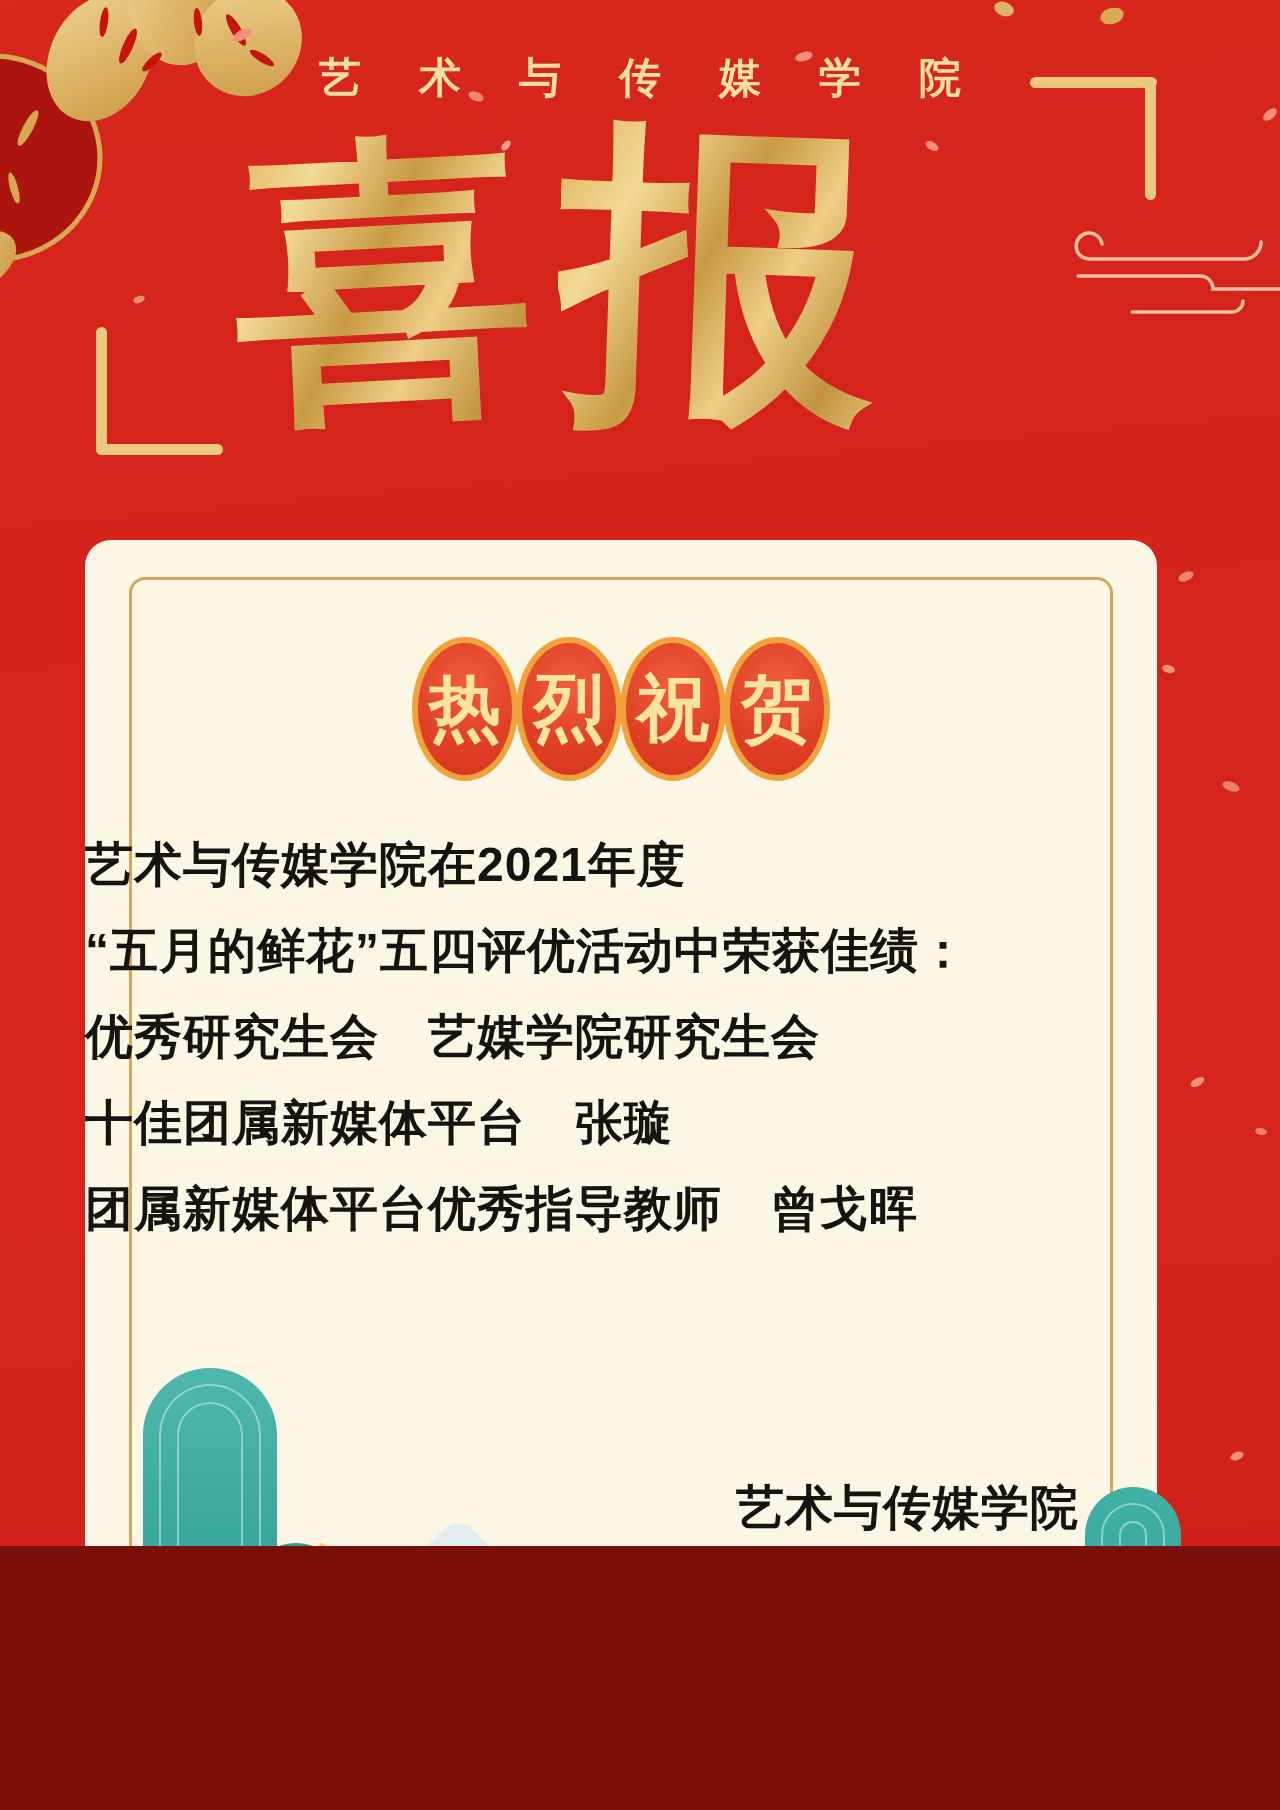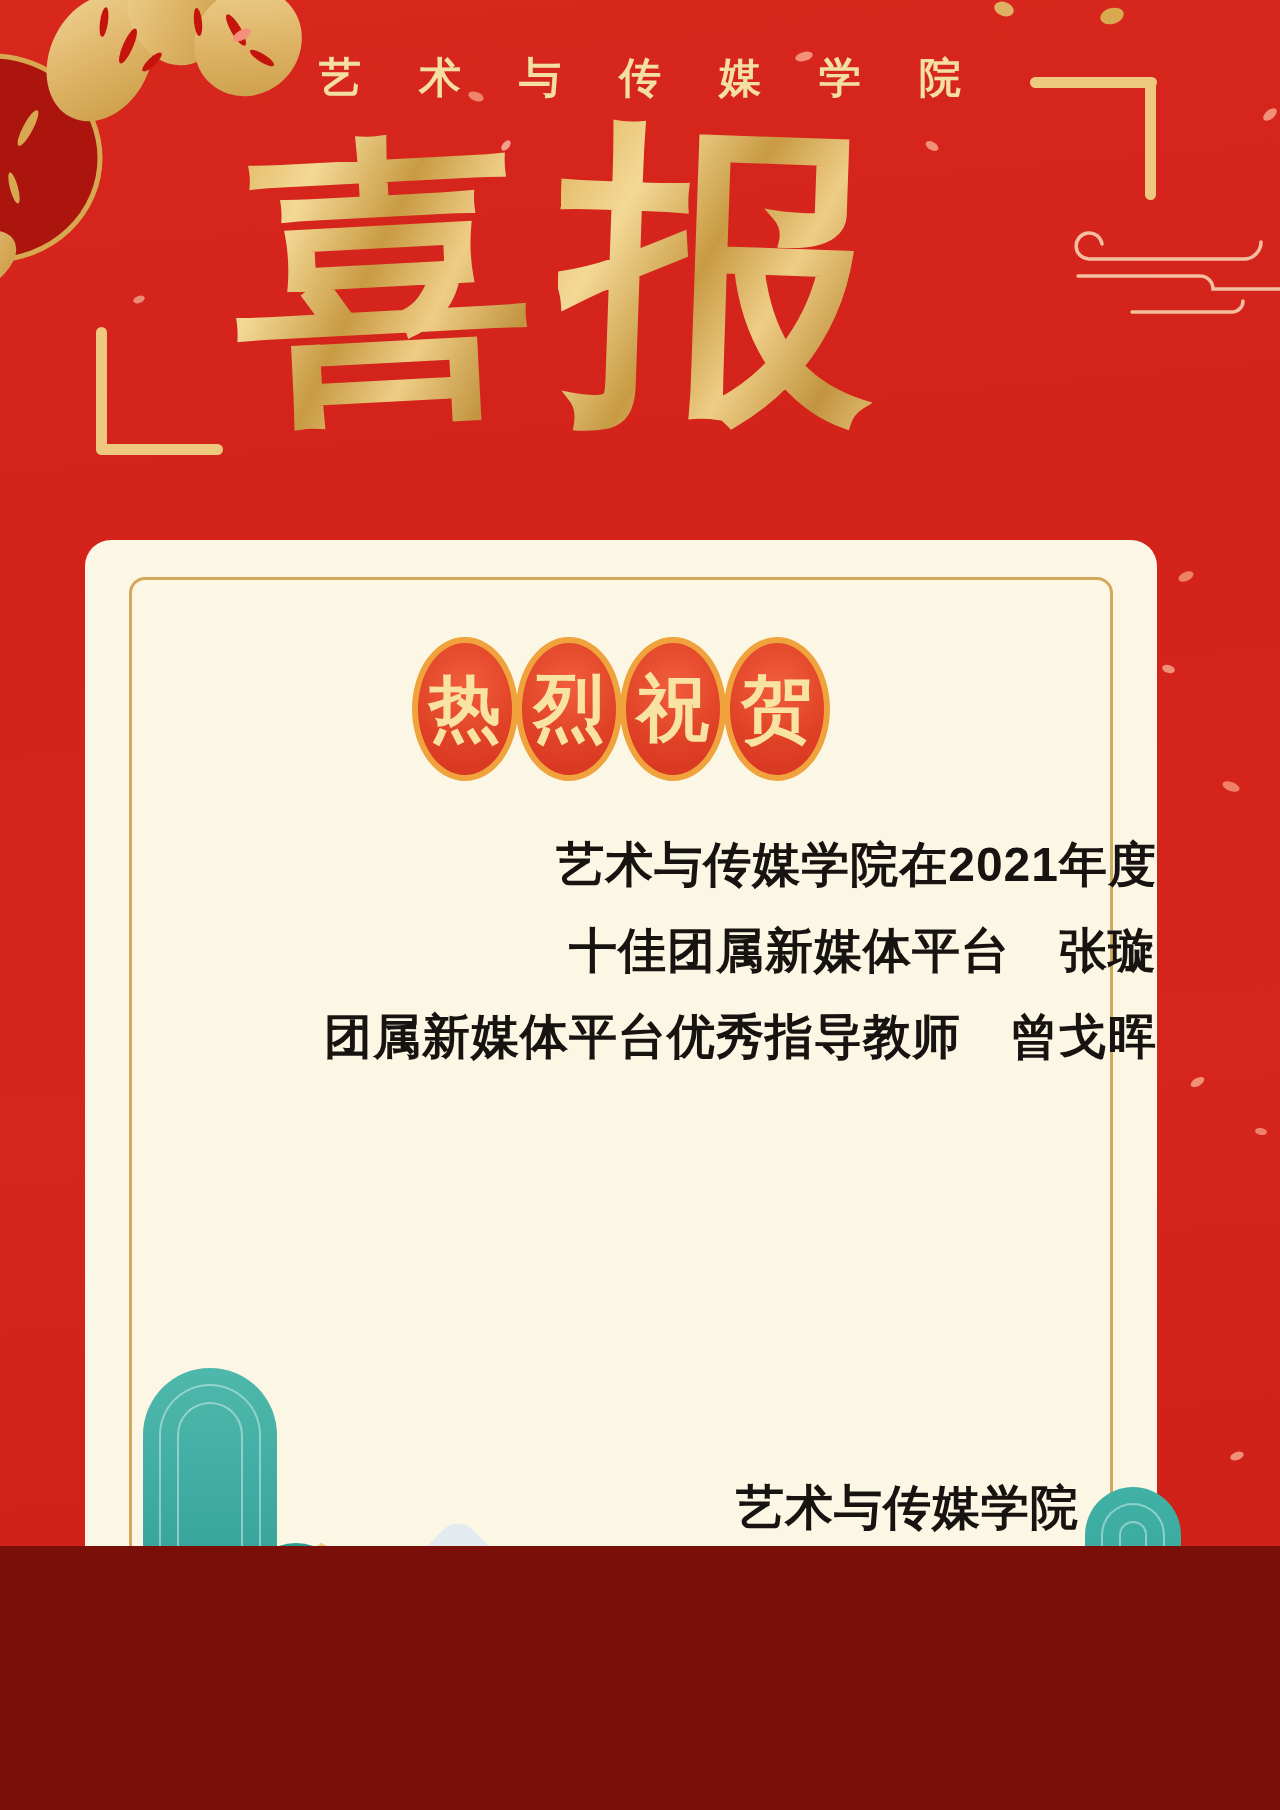--- a/index.html
+++ b/index.html
@@ -43,21 +43,21 @@
   }
   .badges{position:absolute;top:97px;left:50%;transform:translateX(-50%);display:flex;}
   .badge{
     width:94px;height:132px;border-radius:50%;border:6px solid #f0a23c;
     background:radial-gradient(circle at 50% 32%,#f15e3c 0%,#e04226 55%,#d63520 100%);
     display:flex;align-items:center;justify-content:center;
     font-size:72px;font-weight:700;color:#f8e3a3;
   }
   .badge + .badge{margin-left:-2px;}
   .announcement{
-    position:absolute;left:0;right:0;top:282px;text-align:right;
+    position:absolute;left:0;right:0;top:282px;text-align:left;
     font-size:48px;font-weight:700;color:#161310;letter-spacing:1px;
   }
   .ann-line{line-height:86px;white-space:nowrap;}
   .card-footer{
     position:absolute;right:78px;top:930px;text-align:right;
     font-size:48px;font-weight:700;color:#161310;letter-spacing:1px;
   }
   .footer-line{line-height:76px;white-space:nowrap;}
   
   .mtn{position:absolute;transform:rotate(45deg);border-radius:20px 6px 14px 6px;}
@@ -167,20 +167,22 @@
 
     <div class="badges">
       <div class="badge">热</div>
       <div class="badge">烈</div>
       <div class="badge">祝</div>
       <div class="badge">贺</div>
     </div>
 
     <div class="announcement">
       <div class="ann-line">艺术与传媒学院在2021年度</div>
+      <div class="ann-line">“五月的鲜花”五四评优活动中荣获佳绩：</div>
+      <div class="ann-line">优秀研究生会　艺媒学院研究生会</div>
       <div class="ann-line">十佳团属新媒体平台　张璇</div>
       <div class="ann-line">团属新媒体平台优秀指导教师　曾戈晖</div>
     </div>
 
     <div class="card-footer">
       <div class="footer-line">艺术与传媒学院</div>
       <div class="footer-line">2022年5月11日</div>
     </div>
   </div>
 

